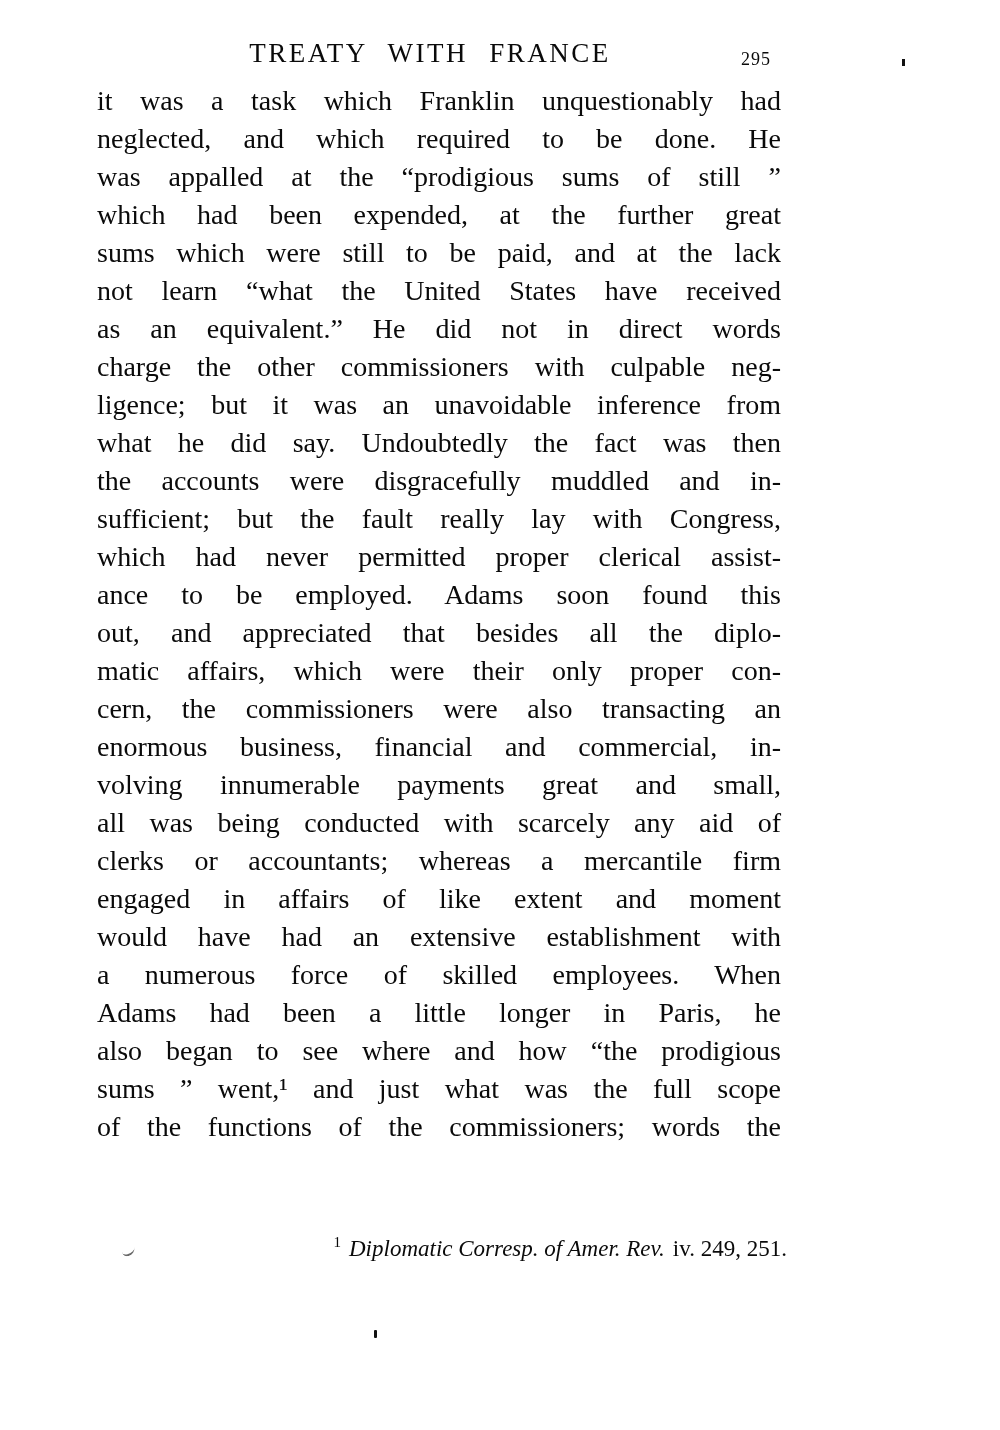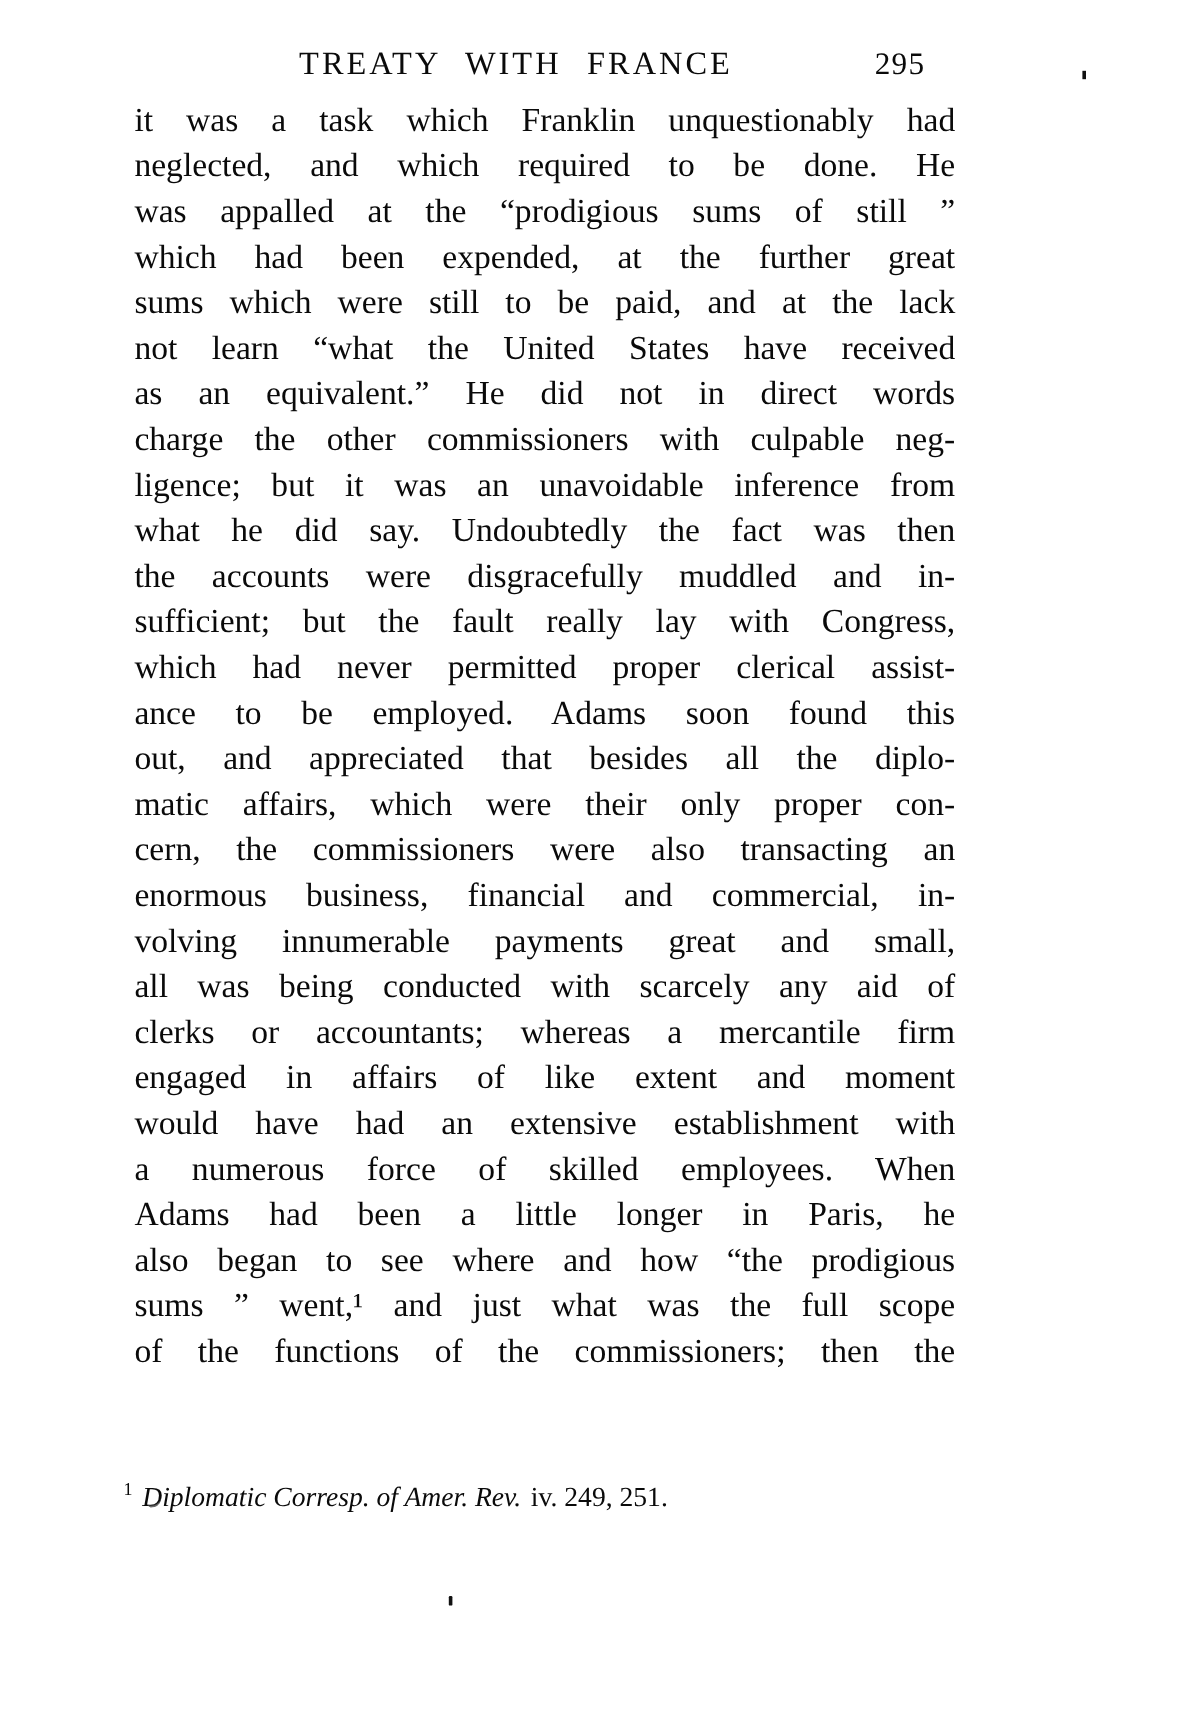--- a/index.html
+++ b/index.html
@@ -24,45 +24,45 @@
     left: 0; right: 30px;
     text-align: center;
     font-size: 27px;
     letter-spacing: 2.5px;
     word-spacing: 12px;
     white-space: nowrap;
   }
   .page-number {
     position: absolute;
     right: 16px;
-    top: 1px;
-    font-size: 26px;
+    top: 11px;
+    font-size: 18px;
     letter-spacing: 1px;
   }
   .body-text {
     position: absolute;
-    left: 112px;
+    left: 97px;
     top: 82px;
     width: 684px;
     font-size: 28px;
     line-height: 38px;
   }
   .text-line {
     height: 38px;
     text-align: justify;
     text-align-last: justify;
     text-justify: inter-word;
     overflow: visible;
   }
   .footnote {
     position: absolute;
     left: 103px;
     top: 1227px;
     width: 684px;
-    text-align: left;
+    text-align: right;
     font-size: 23px;
     line-height: 30px;
   }
   .footnote .fn-marker {
     font-size: 15px;
     vertical-align: super;
     margin-right: 8px;
     font-style: normal;
   }
   .fn-source { font-style: italic; }
@@ -118,21 +118,21 @@
     <div class="text-line">enormous business, financial and commercial, in-</div>
     <div class="text-line">volving innumerable payments great and small,</div>
     <div class="text-line">all was being conducted with scarcely any aid of</div>
     <div class="text-line">clerks or accountants; whereas a mercantile firm</div>
     <div class="text-line">engaged in affairs of like extent and moment</div>
     <div class="text-line">would have had an extensive establishment with</div>
     <div class="text-line">a numerous force of skilled employees.  When</div>
     <div class="text-line">Adams had been a little longer in Paris, he</div>
     <div class="text-line">also began to see where and how “the prodigious</div>
     <div class="text-line">sums ” went,¹ and just what was the full scope</div>
-    <div class="text-line">of the functions of the commissioners; then the</div>
+    <div class="text-line">of the functions of the commissioners; words the</div>
   </div>
 
   <div class="footnote">
     <span class="fn-marker">1</span><span class="fn-source">Diplomatic Corresp. of Amer. Rev.</span><span class="fn-ref">iv. 249, 251.</span>
   </div>
 
   <div class="speck-top-right"></div>
   <div class="squiggle-footnote-left"></div>
   <div class="speck-bottom-center"></div>
 

